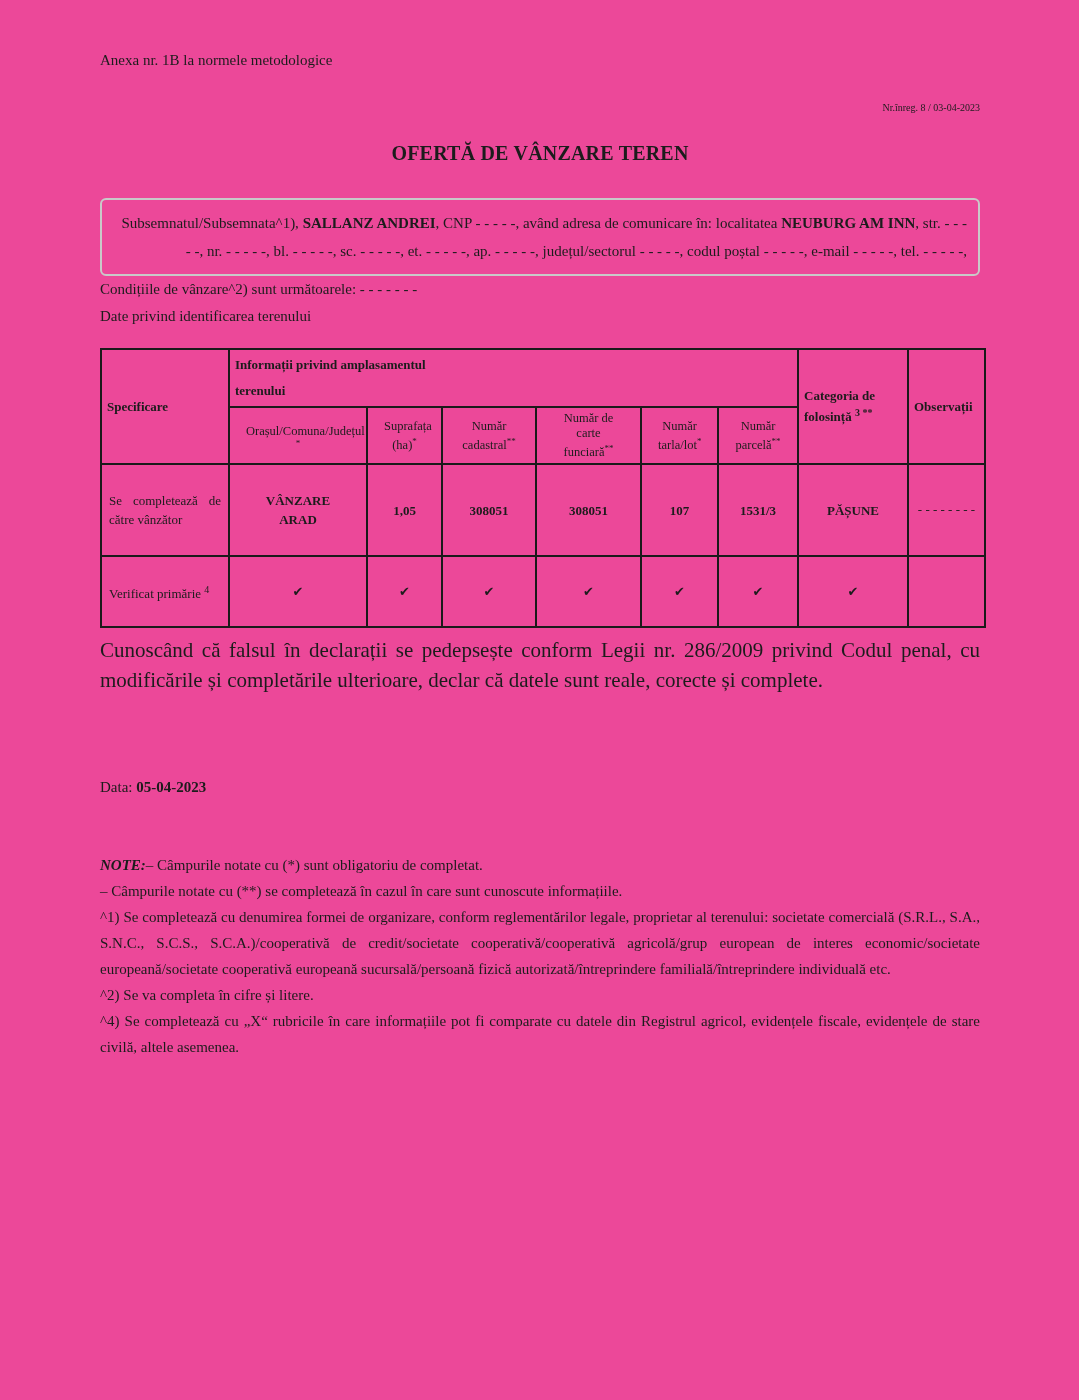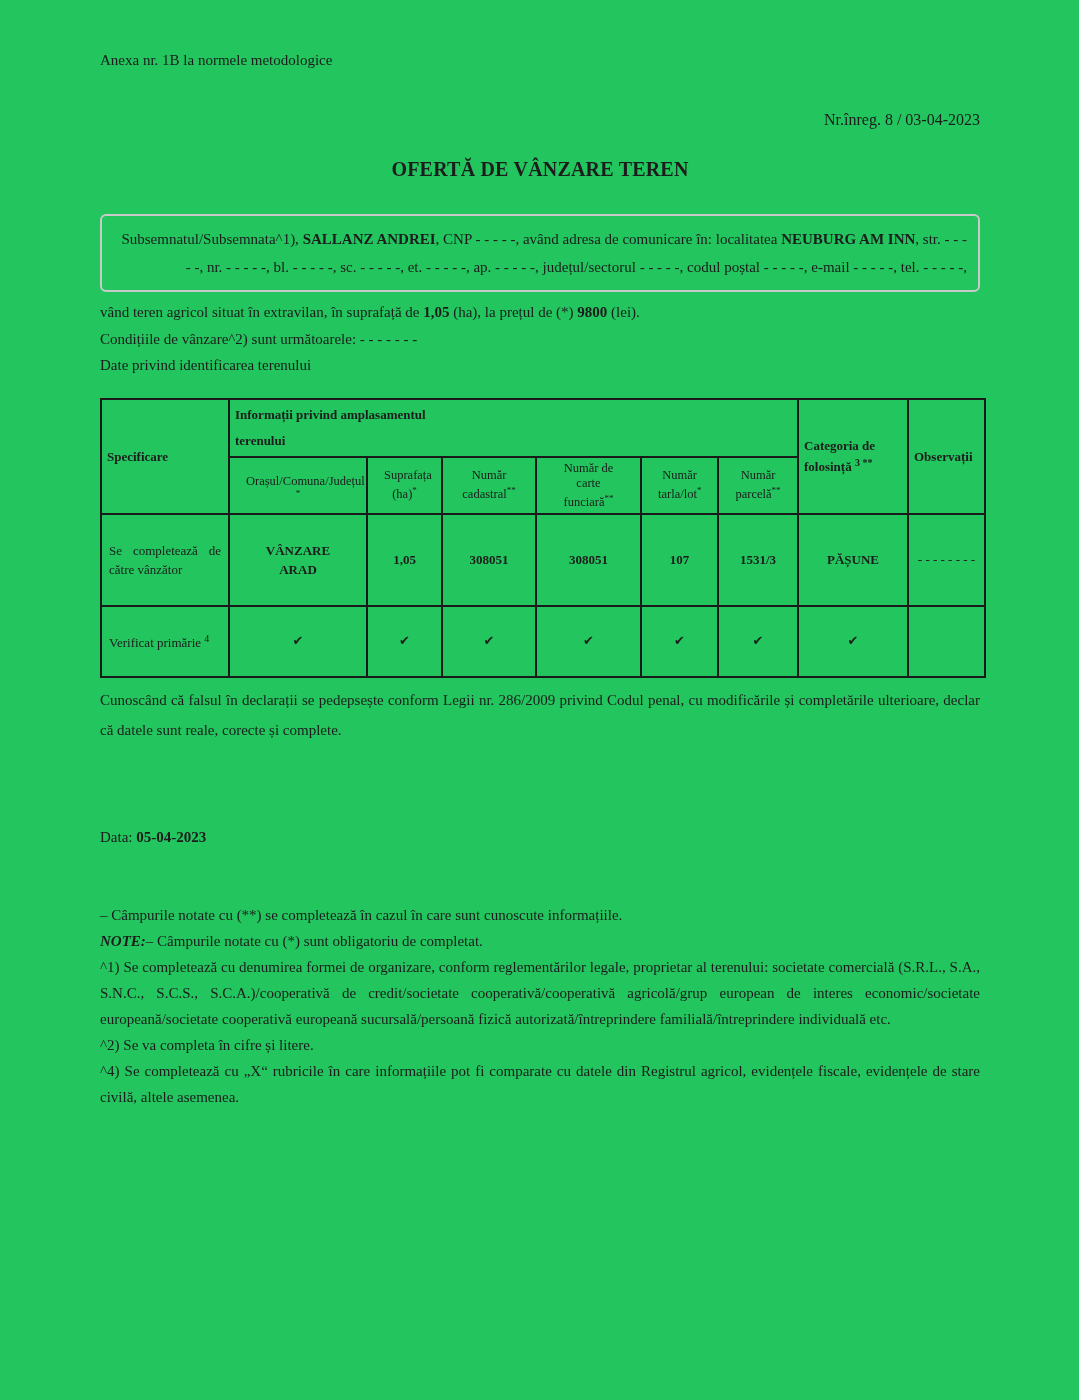--- a/index.html
+++ b/index.html
@@ -1,29 +1,29 @@
 <!DOCTYPE html>
 <html><head>
 <meta charset="utf-8">
 <style>
   html, body { margin: 0; padding: 0; background: #ffffff; }
   .page {
     position: relative;
     width: 1079px;
     height: 1400px;
-    background: #22c55e;
+    background: #ec4899;
     color: #1c1c1c;
     font-family: "Liberation Serif", "DejaVu Serif", serif;
     font-size: 15px;
     box-sizing: border-box;
     padding: 52px 99px 0 100px;
     overflow: hidden;
   }
   .annex { font-size: 15px; }
-  .reg   { text-align: right; margin-top: 42px; font-size: 16px; }
+  .reg   { text-align: right; margin-top: 33px; font-size: 10px; }
   .title {
     text-align: center;
     font-size: 20px;
     font-weight: bold;
     margin: 29px 0 0 0;
     letter-spacing: 0.2px;
   }
   .intro-box {
     margin-top: 33px;
     border: 2px solid #c9c9c9;
@@ -66,21 +66,21 @@
     text-align: center;
     font-family: "DejaVu Sans", sans-serif;
     font-size: 14px;
     font-weight: bold;
     line-height: 14px;
   }
   .declaration {
     margin: 7px 0 0 0;
     text-align: justify;
     line-height: 30px;
-    font-size: 15px;
+    font-size: 21px;
   }
   .dateline { margin: 84px 0 0 0; font-size: 15px; }
   .notes { margin-top: 56px; }
   .notes p { margin: 0; line-height: 26px; font-size: 15px; }
   .notes p.just { text-align: justify; }
   .note-label { font-weight: bold; font-style: italic; }
   sup { font-size: 10px; }
 </style>
 </head>
 <body>
@@ -88,21 +88,20 @@
 <div class="page">
 
   <div class="annex">Anexa nr. 1B la normele metodologice</div>
 
   <div class="reg">Nr.înreg. 8 / 03-04-2023</div>
 
   <div class="title">OFERTĂ DE VÂNZARE TEREN</div>
 
   <div class="intro-box"><span>Subsemnatul/Subsemnata^1), </span><b>SALLANZ ANDREI</b><span>, CNP - - - - -, având adresa de comunicare în: localitatea </span><b>NEUBURG AM INN</b><span>, str. - - - - -, nr. - - - - -, bl. - - - - -, sc. - - - - -, et. - - - - -, ap. - - - - -, județul/sectorul - - - - -, codul poștal - - - - -, e-mail - - - - -, tel. - - - - -,</span></div>
 
-  <p class="line after-box"><span>vând teren agricol situat în extravilan, în suprafață de </span><b>1,05</b><span> (ha), la prețul de (*) </span><b>9800</b><span> (lei).</span></p>
 
   <p class="line">Condițiile de vânzare^2) sunt următoarele: - - - - - - -</p>
 
   <p class="line">Date privind identificarea terenului</p>
 
   <table class="land-table">
     <colgroup>
       <col style="width:128px">
         <col style="width:138px">
         <col style="width:75px">
@@ -157,20 +156,20 @@
         <td></td>
       </tr>
     </tbody>
   </table>
 
   <p class="declaration">Cunoscând că falsul în declarații se pedepsește conform Legii nr. 286/2009 privind Codul penal, cu modificările și completările ulterioare, declar că datele sunt reale, corecte și complete.</p>
 
   <p class="dateline"><span>Data: </span><b>05-04-2023</b></p>
 
   <div class="notes">
+    <p><span class="note-label">NOTE:</span><span>– Câmpurile notate cu (*) sunt obligatoriu de completat.</span></p>
     <p>– Câmpurile notate cu (**) se completează în cazul în care sunt cunoscute informațiile.</p>
-    <p><span class="note-label">NOTE:</span><span>– Câmpurile notate cu (*) sunt obligatoriu de completat.</span></p>
     <p class="just">^1) Se completează cu denumirea formei de organizare, conform reglementărilor legale, proprietar al terenului: societate comercială (S.R.L., S.A., S.N.C., S.C.S., S.C.A.)/cooperativă de credit/societate cooperativă/cooperativă agricolă/grup european de interes economic/societate europeană/societate cooperativă europeană sucursală/persoană fizică autorizată/întreprindere familială/întreprindere individuală etc.</p>
     <p>^2) Se va completa în cifre și litere.</p>
     <p class="just">^4) Se completează cu „X“ rubricile în care informațiile pot fi comparate cu datele din Registrul agricol, evidențele fiscale, evidențele de stare civilă, altele asemenea.</p>
   </div>
 
 </div>
 
 </body></html>

